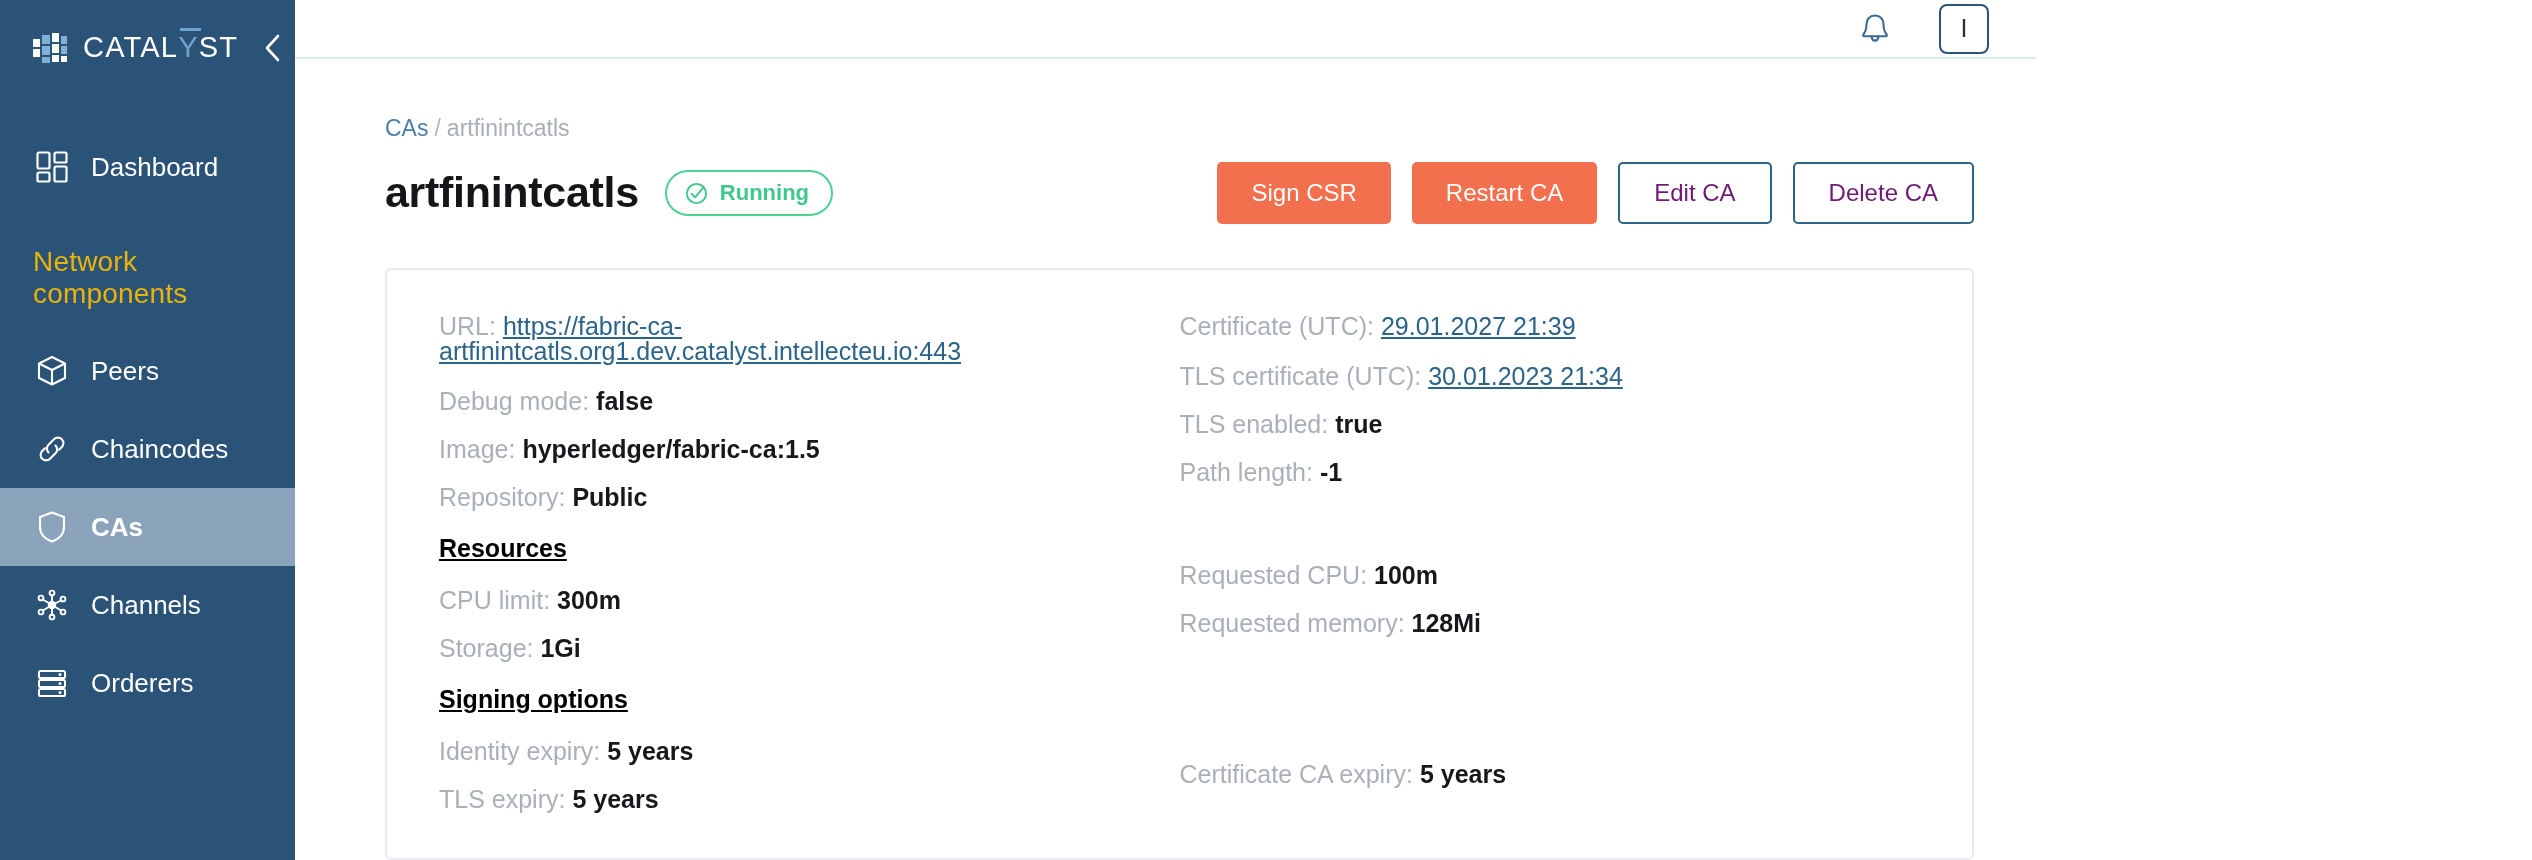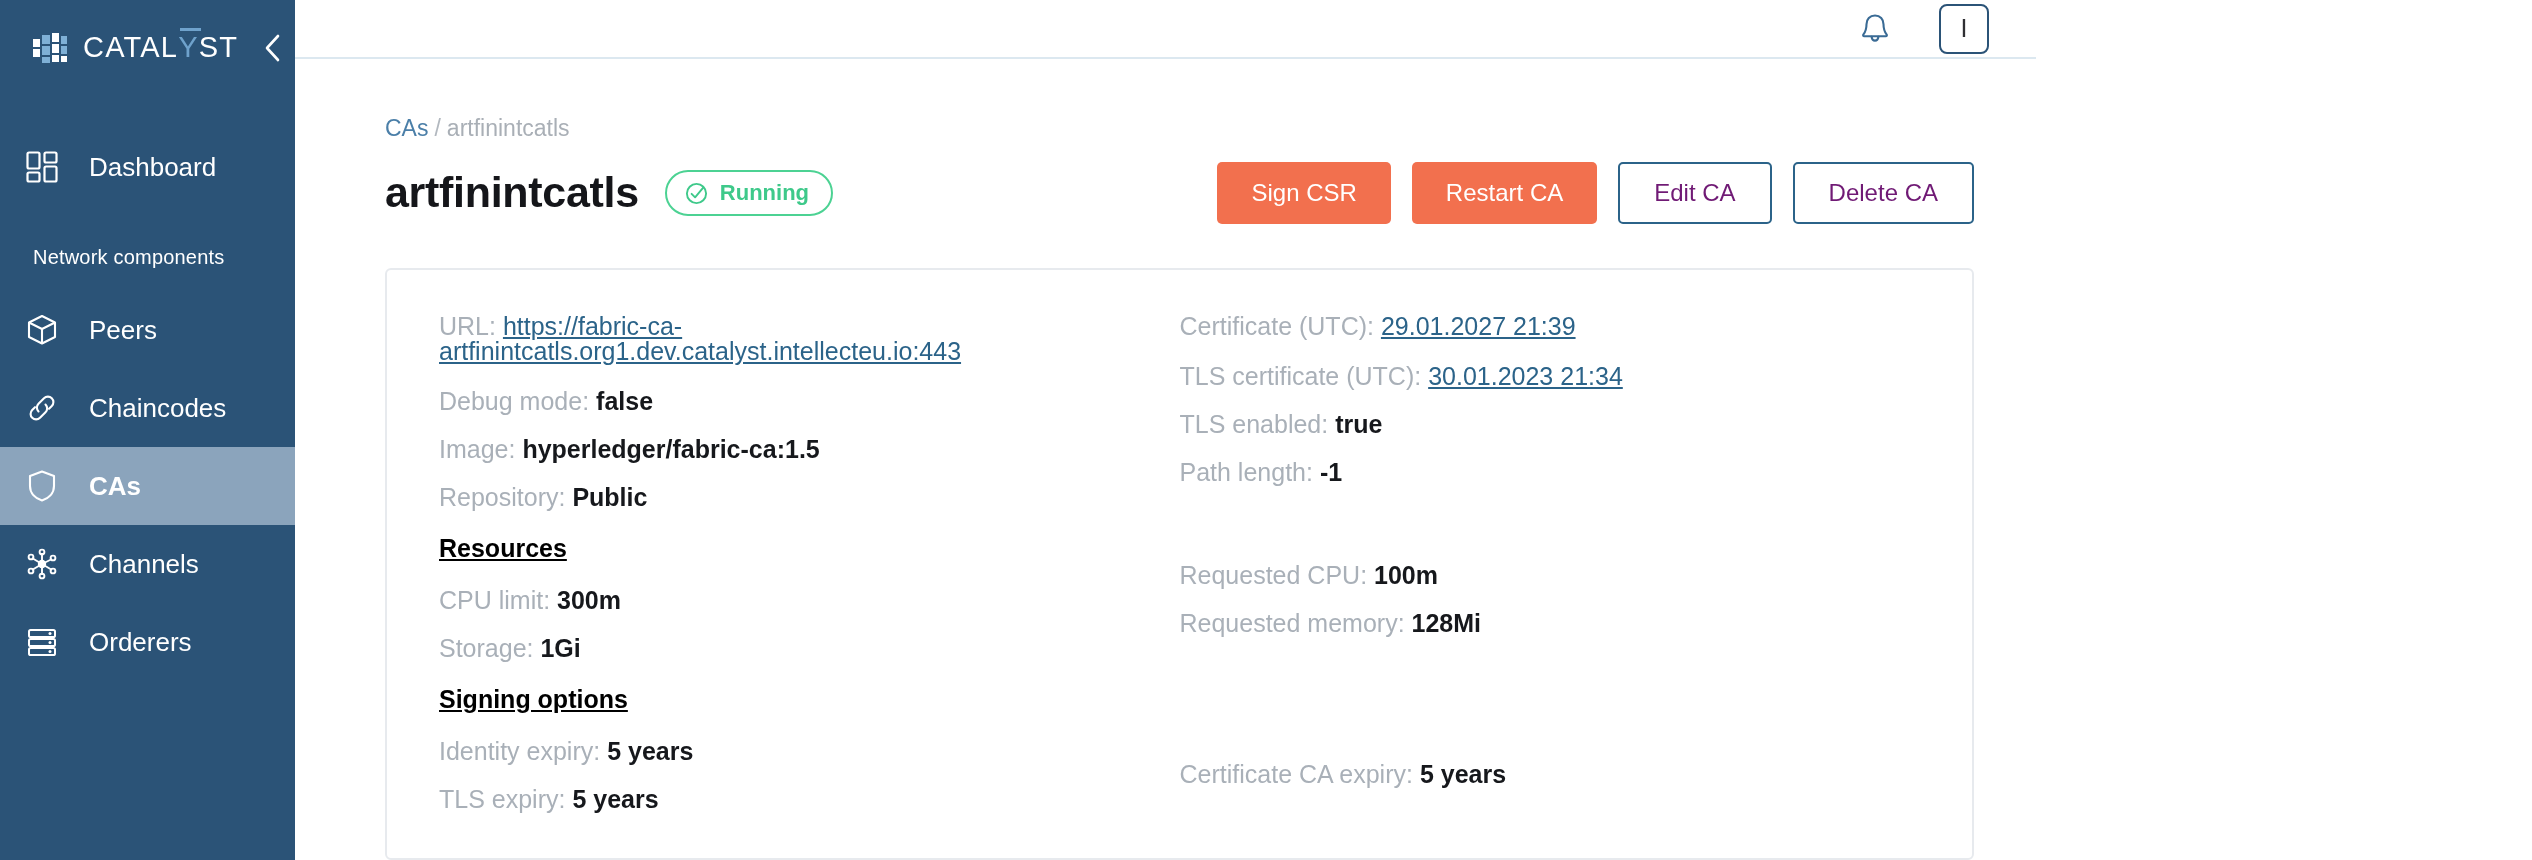--- a/index.html
+++ b/index.html
@@ -36,28 +36,28 @@
   }
   .collapse-btn {
     margin-left: 24px; width: 36px; height: 36px;
     display: flex; align-items: center; justify-content: center;
     cursor: pointer;
   }
 
   .nav { padding-top: 33px; }
   .nav-item {
     height: 78px; display: flex; align-items: center;
-    padding-left: 23px; gap: 28px; cursor: pointer;
+    padding-left: 33px; gap: 20px; cursor: pointer;
     color: #ffffff; font-size: 26px; font-weight: 400;
   }
   .nav-item.active { background: #8ba4bc; font-weight: 600; }
   .nav-icon { width: 38px; height: 38px; display: flex; align-items: center; justify-content: center; flex: 0 0 38px; }
   .nav-label { line-height: 1; }
   .nav-section-title {
-    color: #ffffff; font-size: 20px; padding: 0 0 0 33px;
+    color: #eab308; font-size: 28px; padding: 0 0 0 33px;
     margin-top: 40px; margin-bottom: 22px; letter-spacing: .2px;
   }
 
   
   .main { flex: 1; height: 860px; background: #ffffff; display: flex; flex-direction: column; }
   .topbar {
     height: 95px; border-bottom: 2px solid #dce8f0;
     display: flex; align-items: center; justify-content: flex-end;
     padding-right: 47px; gap: 42px;
   }

